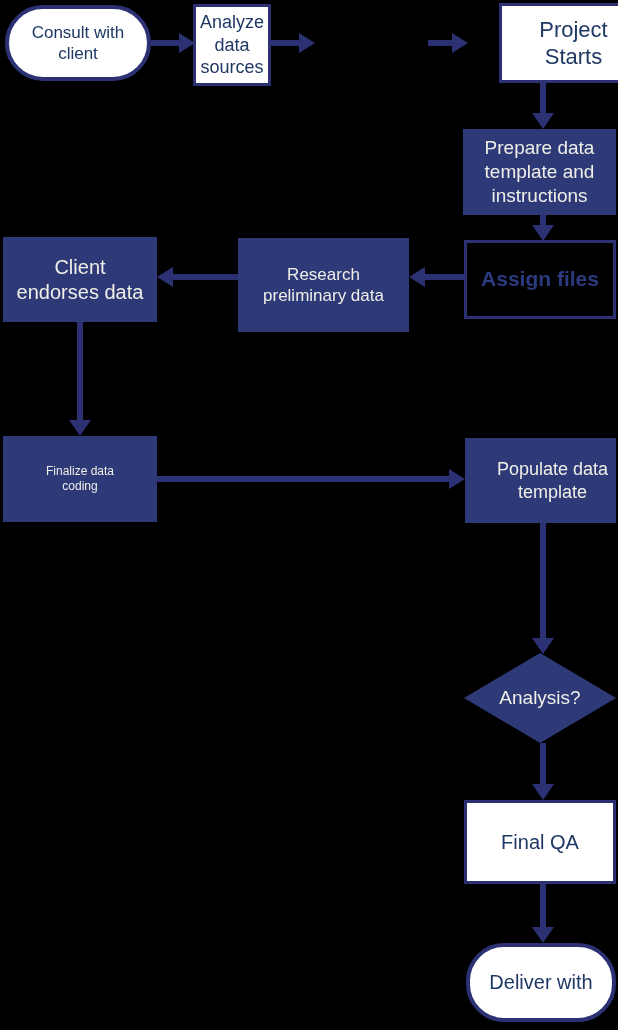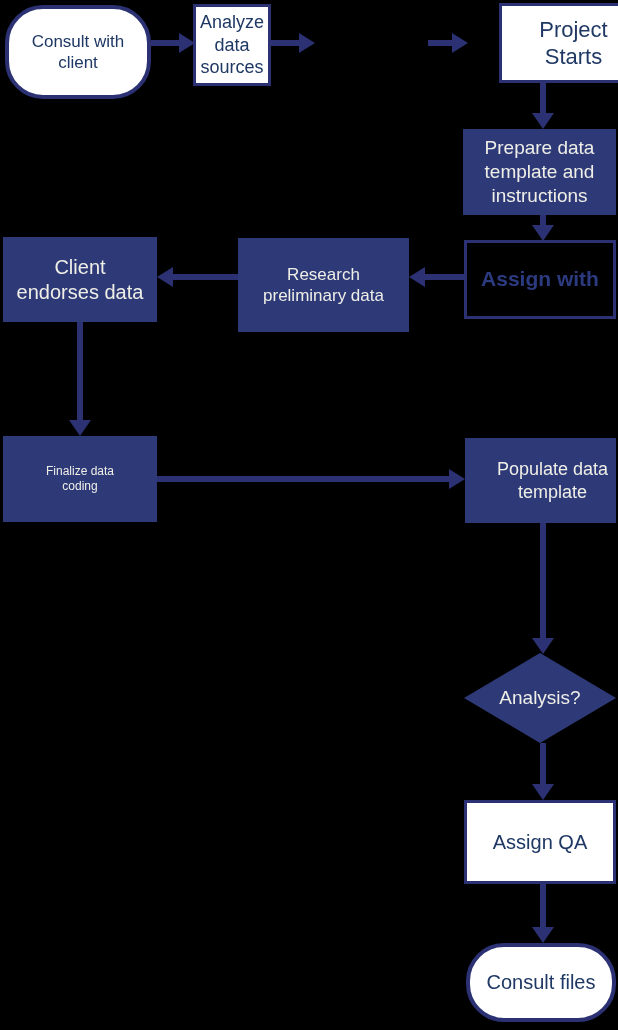--- a/index.html
+++ b/index.html
@@ -35,54 +35,54 @@
   .head-right{border-top:10px solid transparent;border-bottom:10px solid transparent;border-left:16px solid var(--arrow);}
   .head-left{border-top:10px solid transparent;border-bottom:10px solid transparent;border-right:16px solid var(--arrow);}
   .head-down{border-left:11px solid transparent;border-right:11px solid transparent;border-top:16px solid var(--arrow);}
 </style>
 </head>
 <body>
 
 <div id="canvas">
 
   
-  <div class="node light terminator" style="left:5px;top:5px;width:146px;height:94px;font-size:17px;padding:16px 14px;">Consult with
+  <div class="node light terminator" style="left:5px;top:5px;width:146px;height:76px;font-size:17px;padding:16px 14px;">Consult with
 client</div>
 
   <div class="node light" style="left:193px;top:4px;width:78px;height:82px;font-size:18px;">Analyze
 data
 sources</div>
 
 
   <div class="node light" style="left:467px;top:3px;width:149px;height:80px;font-size:22px;margin-left:32px;">Project
 Starts</div>
 
   <div class="node filled" style="left:463px;top:129px;width:153px;height:86px;font-size:19px;">Prepare data
 template and
 instructions</div>
 
-  <div class="node outline" style="left:464px;top:240px;width:152px;height:79px;font-size:21px;">Assign with</div>
+  <div class="node outline" style="left:464px;top:240px;width:152px;height:79px;font-size:21px;">Assign files</div>
 
   <div class="node filled" style="left:238px;top:238px;width:171px;height:94px;font-size:17px;">Research
 preliminary data</div>
 
   <div class="node filled" style="left:3px;top:237px;width:154px;height:85px;font-size:20px;">Client
 endorses data</div>
 
   <div class="node filled" style="left:3px;top:436px;width:154px;height:86px;font-size:12px;">Finalize data
 coding</div>
 
   <div class="node filled" style="left:465px;top:438px;width:151px;height:85px;font-size:18px;padding-left:24px;">Populate data
 template</div>
 
   <div class="node diamond" style="left:464px;top:653px;width:152px;height:90px;font-size:19px;">Analysis?</div>
 
-  <div class="node light" style="left:464px;top:800px;width:152px;height:84px;font-size:20px;">Assign QA</div>
+  <div class="node light" style="left:464px;top:800px;width:152px;height:84px;font-size:20px;">Final QA</div>
 
-  <div class="node light terminator" style="left:466px;top:943px;width:150px;height:79px;font-size:20px;">Consult files</div>
+  <div class="node light terminator" style="left:466px;top:943px;width:150px;height:79px;font-size:20px;">Deliver with</div>
 
   
   <div class="arrow">
     <div class="stem" style="left:151px;top:40px;width:28px;height:6px;"></div>
     <div class="head head-right" style="left:179px;top:33px;"></div>
   </div>
 
   <div class="arrow">
     <div class="stem" style="left:271px;top:40px;width:28px;height:6px;"></div>
     <div class="head head-right" style="left:299px;top:33px;"></div>

